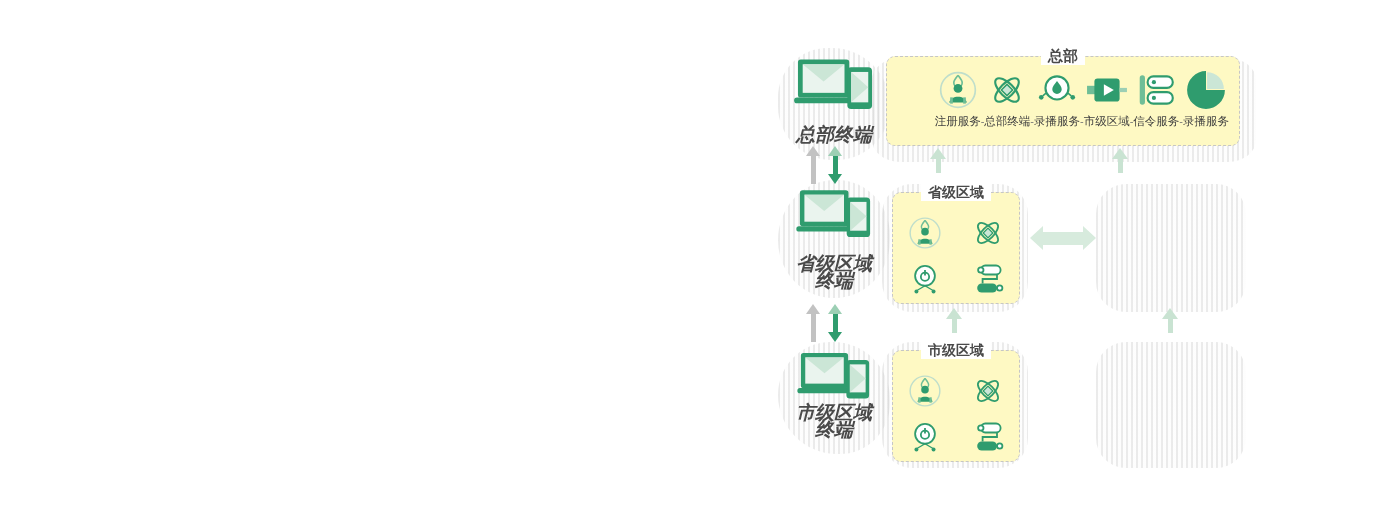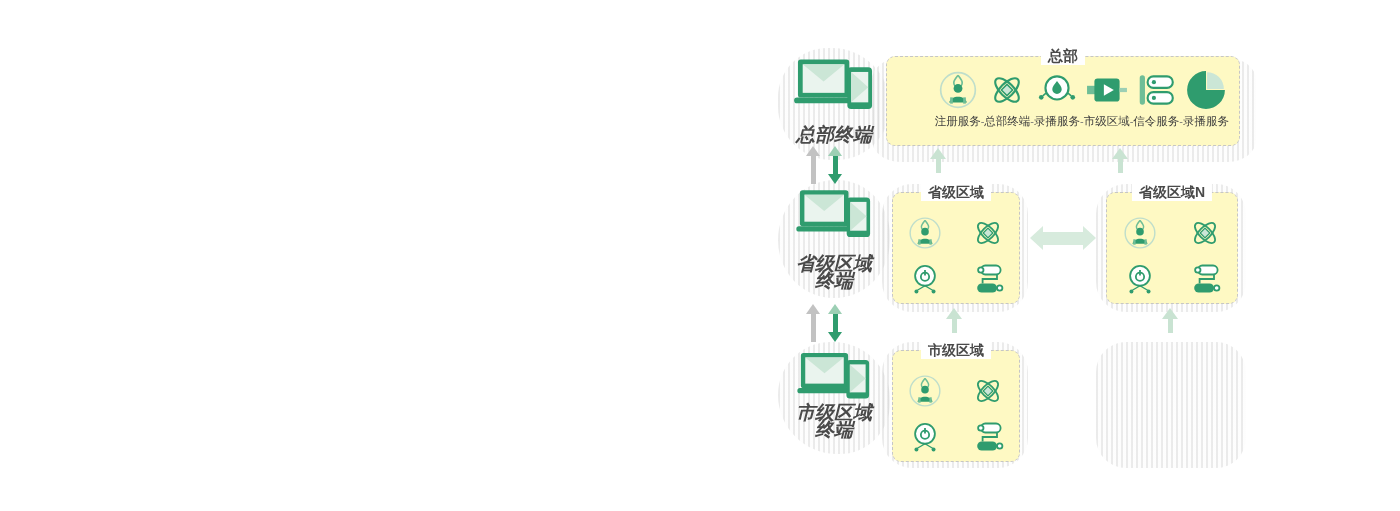--- a/index.html
+++ b/index.html
@@ -245,37 +245,20 @@
         </svg>
     </div>
   </div>
 
   <div class="h-arrow" style="left:1030px;top:226px;">
     <div class="h-left"></div>
       <div class="h-bar" style="width:40px;"></div>
       <div class="h-right"></div>
   </div>
 
-  <div class="dbox" style="left:1106px;top:192px;width:130px;height:110px;">
-    <span class="box-title">省级区域N</span>
-    <div class="region-grid">
-      <svg class="ic" width="36" height="36">
-          <use href="#icon-register"></use>
-        </svg>
-      <svg class="ic" width="36" height="36">
-          <use href="#icon-media"></use>
-        </svg>
-      <svg class="ic" width="36" height="36">
-          <use href="#icon-cam"></use>
-        </svg>
-      <svg class="ic" width="36" height="36">
-          <use href="#icon-server2"></use>
-        </svg>
-    </div>
-  </div>
 
   <div class="v-arrow" style="left:946px;top:308px;color:#C9E3D2;">
     <div class="tri-up" style="border-left-width:8px;border-right-width:8px;border-bottom-width:11px;"></div>
     <div class="stem" style="height:14px;"></div>
   </div>
   <div class="v-arrow" style="left:1162px;top:308px;color:#C9E3D2;">
     <div class="tri-up" style="border-left-width:8px;border-right-width:8px;border-bottom-width:11px;"></div>
     <div class="stem" style="height:14px;"></div>
   </div>
 

